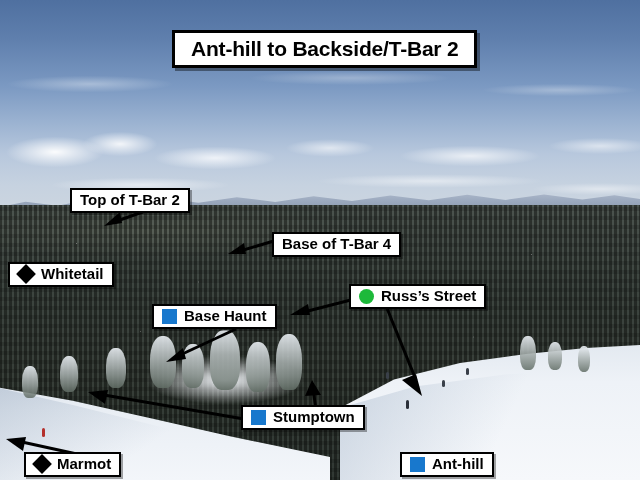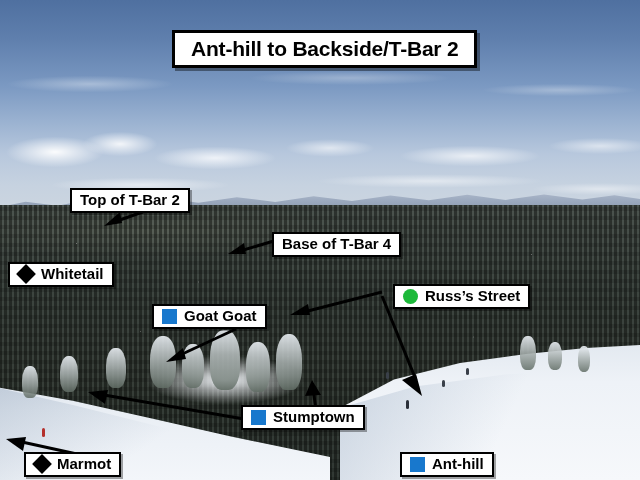--- a/index.html
+++ b/index.html
@@ -289,24 +289,24 @@
     <span class="txt">Base of T-Bar 4</span>
   </div>
 
   <div class="label" style="left:8px; top:262px;">
     <span class="marker diamond" style="background:#000000;"></span>
     <span class="txt">Whitetail</span>
   </div>
 
   <div class="label" style="left:152px; top:304px;">
     <span class="marker square" style="background:#1878cd;"></span>
-    <span class="txt">Goat Goat</span>
-  </div>
-
-  <div class="label" style="left:393px; top:284px;">
+    <span class="txt">Base Haunt</span>
+  </div>
+
+  <div class="label" style="left:349px; top:284px;">
     <span class="marker circle" style="background:#1db93a;"></span>
     <span class="txt">Russ’s Street</span>
   </div>
 
   <div class="label" style="left:241px; top:405px;">
     <span class="marker square" style="background:#1878cd;"></span>
     <span class="txt">Stumptown</span>
   </div>
 
   <div class="label" style="left:400px; top:452px;">

